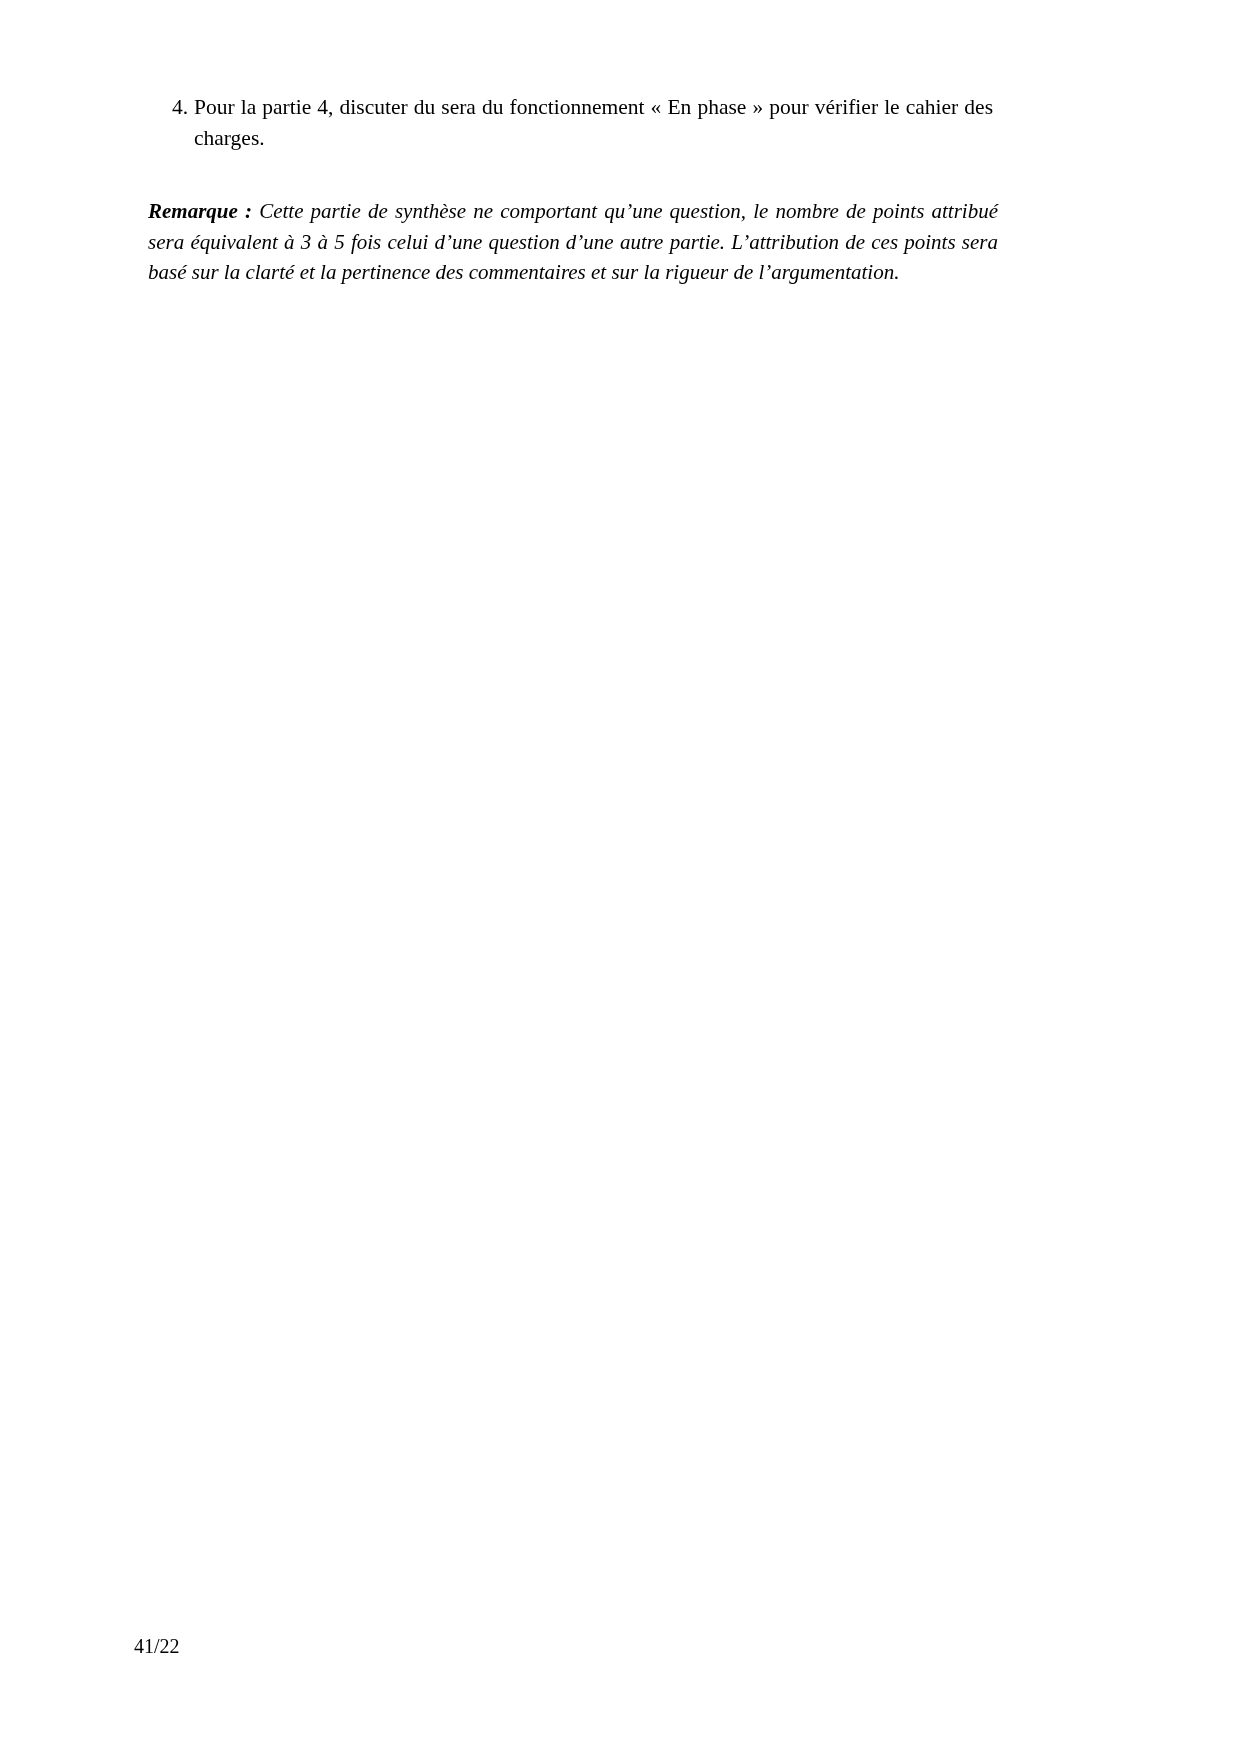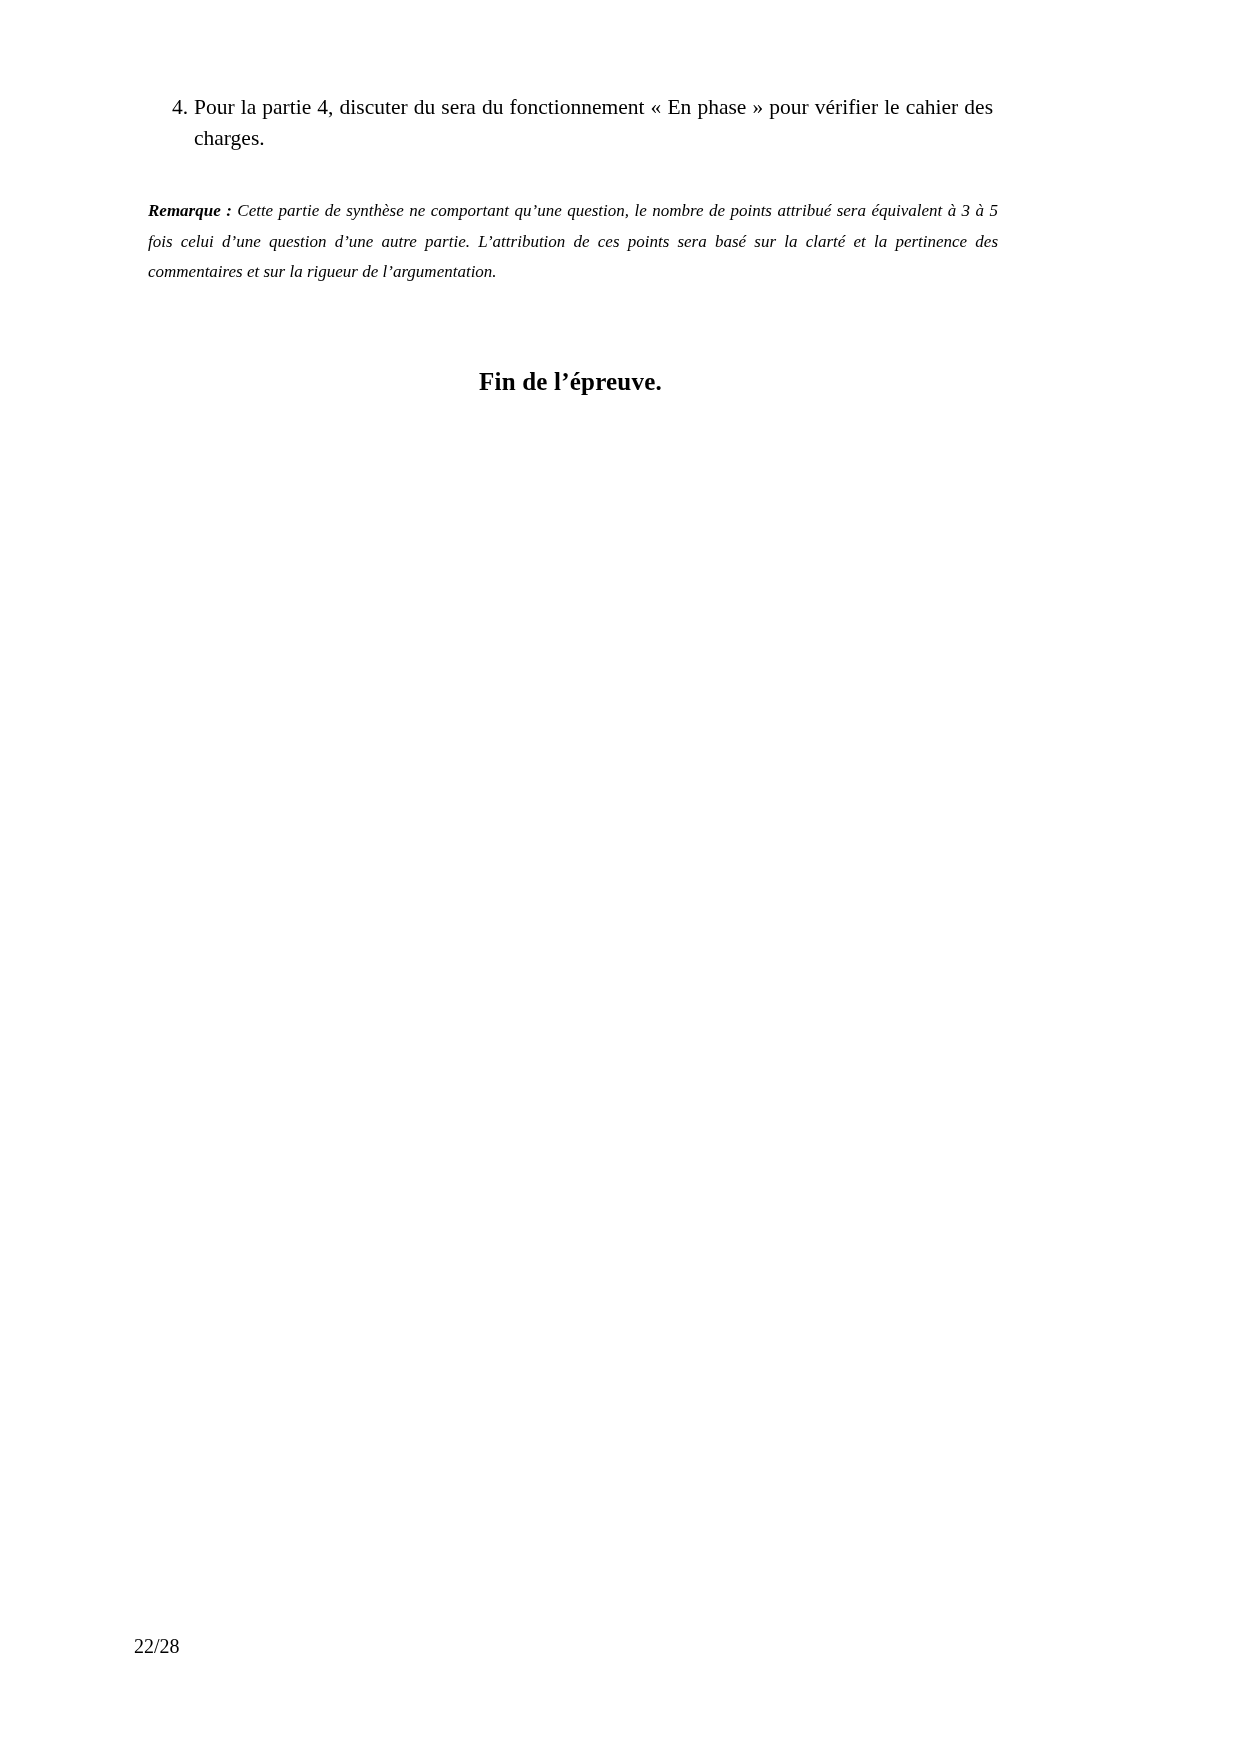--- a/index.html
+++ b/index.html
@@ -57,21 +57,21 @@
   }
   .list-item .item-text {
     display: block;
     text-align: justify;
   }
 
   
   .remark {
     margin: 42px 0 16px 0;
     font-style: italic;
-    font-size: 17px;
+    font-size: 21px;
     line-height: 30.5px;
     text-align: justify;
     text-justify: inter-word;
     width: 850px;
   }
   .remark .remark-label {
     font-weight: bold;
     font-style: italic;
   }
 
@@ -110,19 +110,18 @@
         <span class="item-text">Pour la partie 4, discuter du sera du fonctionnement « En phase » pour vérifier le cahier des charges.</span>
       </li>
     </ol>
 
     <p class="remark">
       <span class="remark-label">Remarque :</span><span class="remark-text"> Cette partie de synthèse ne comportant qu’une question, le nombre de points attribué sera équivalent à 3 à 5 fois celui d’une question d’une autre partie. L’attribution de ces points sera basé sur la clarté et la pertinence des commentaires et sur la rigueur de l’argumentation.</span>
     </p>
 
   </div>
 
-  <div class="closing">Fin de l’épreuve.</div>
 
   <div class="footer">
-    <span>22/28</span>
+    <span>41/22</span>
   </div>
 
 </div>
 
 </body></html>

